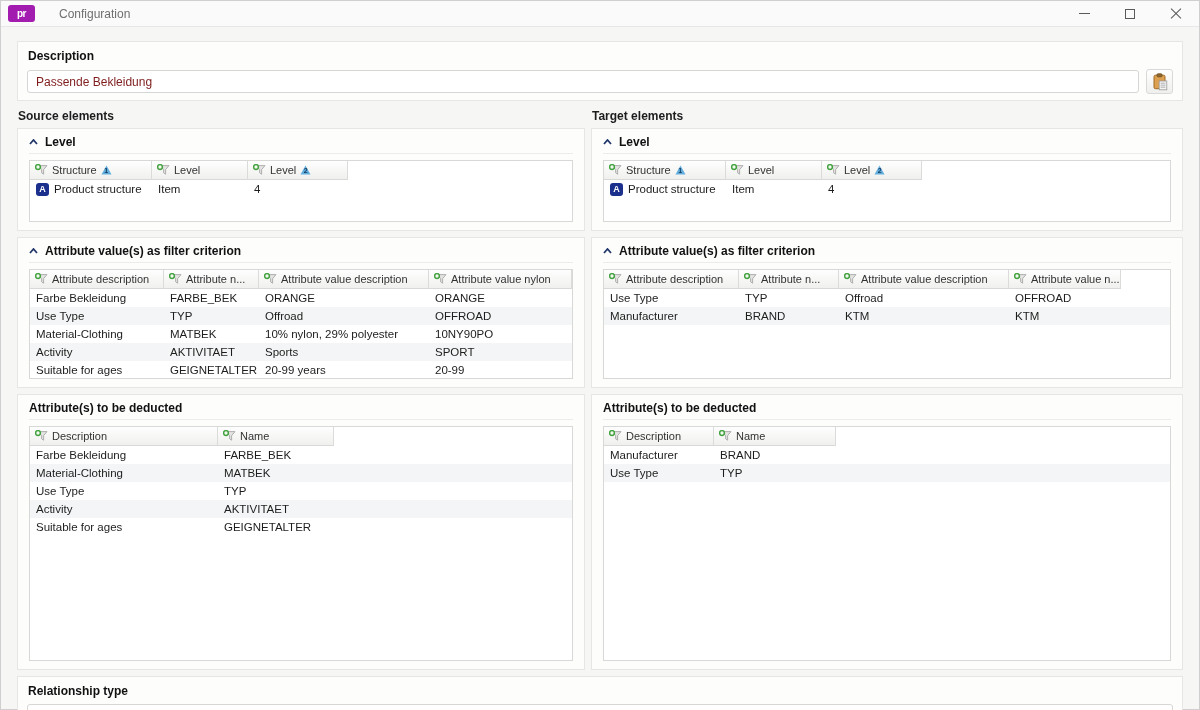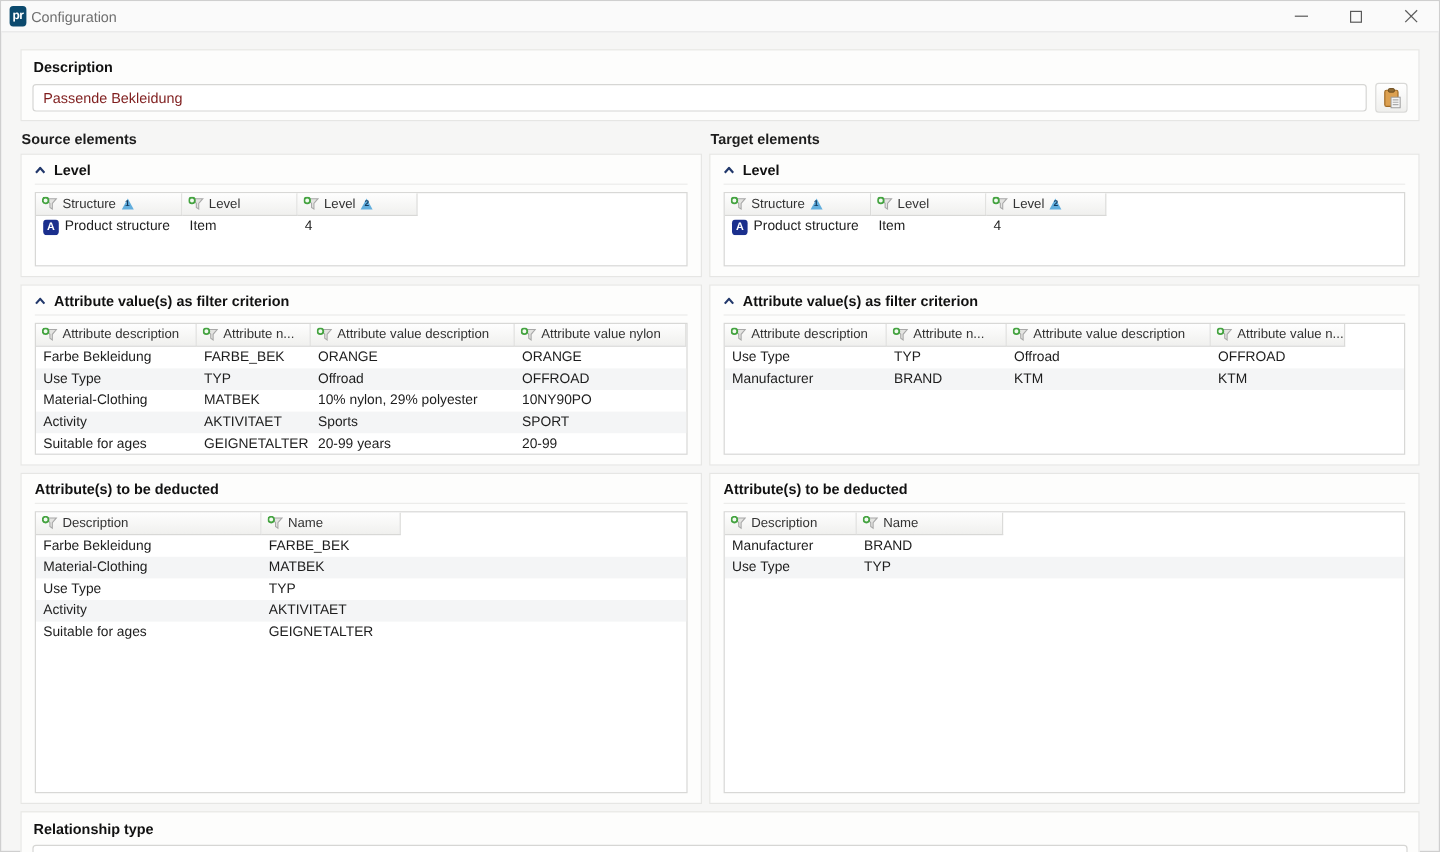--- a/index.html
+++ b/index.html
@@ -6,24 +6,24 @@
   html,body { width:1200px; height:710px; overflow:hidden; }
   body {
     font-family: "Liberation Sans", "DejaVu Sans", sans-serif;
     background:#f6f6f5; color:#1d1d1d;
   }
   .window { width:1200px; height:710px; border:1px solid #cfcfcf; background:#f6f6f5; display:flex; flex-direction:column; }
 
   
   .titlebar { height:26px; flex:0 0 26px; background:#fafafa; border-bottom:1px solid #e7e7e7;
               display:flex; align-items:center; padding-left:7px; }
-  .app-icon { width:14px; height:17px; border-radius:3px; background:#0c4a6e; color:#fff;
+  .app-icon { width:27px; height:17px; border-radius:3px; background:#a21caf; color:#fff;
               font-size:10px; font-weight:bold; display:flex; align-items:center; justify-content:center;
               letter-spacing:-0.4px; }
-  .win-title { margin-left:4px; font-size:12px; color:#6f6f6f; }
+  .win-title { margin-left:24px; font-size:12px; color:#6f6f6f; }
   .win-controls { margin-left:auto; display:flex; height:100%; }
   .wc { width:46px; height:100%; display:flex; align-items:center; justify-content:center; cursor:default; }
   .glyph-min { width:11px; height:1px; background:#5a5a5a; }
   .glyph-max { width:10px; height:10px; border:1px solid #5a5a5a; }
   .glyph-close { position:relative; width:12px; height:12px; }
   .glyph-close i { position:absolute; left:-1px; top:5px; width:14px; height:1px; background:#5a5a5a; }
   .glyph-close i:first-child { transform:rotate(45deg); }
   .glyph-close i:last-child  { transform:rotate(-45deg); }
 
   

